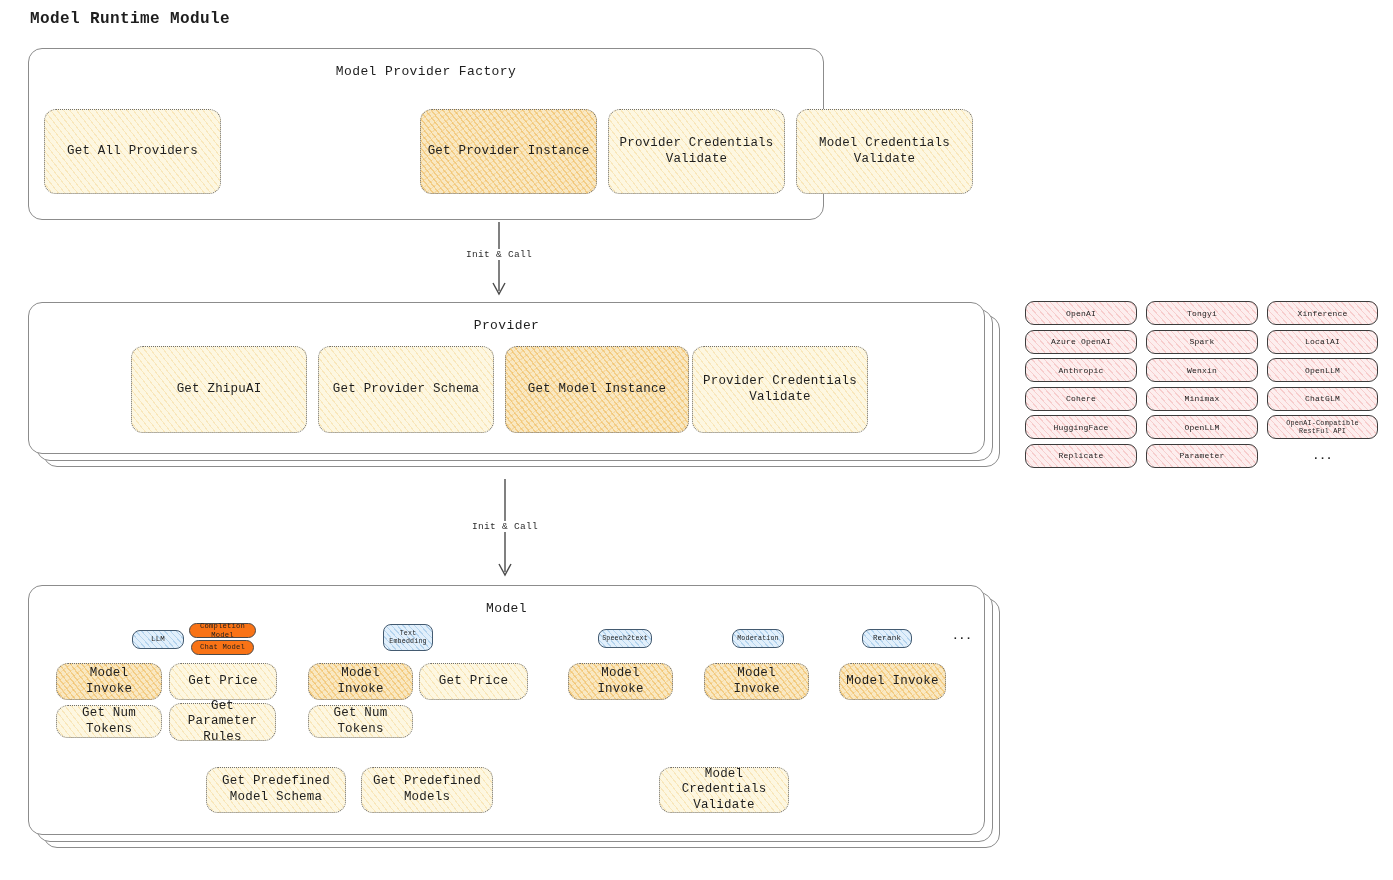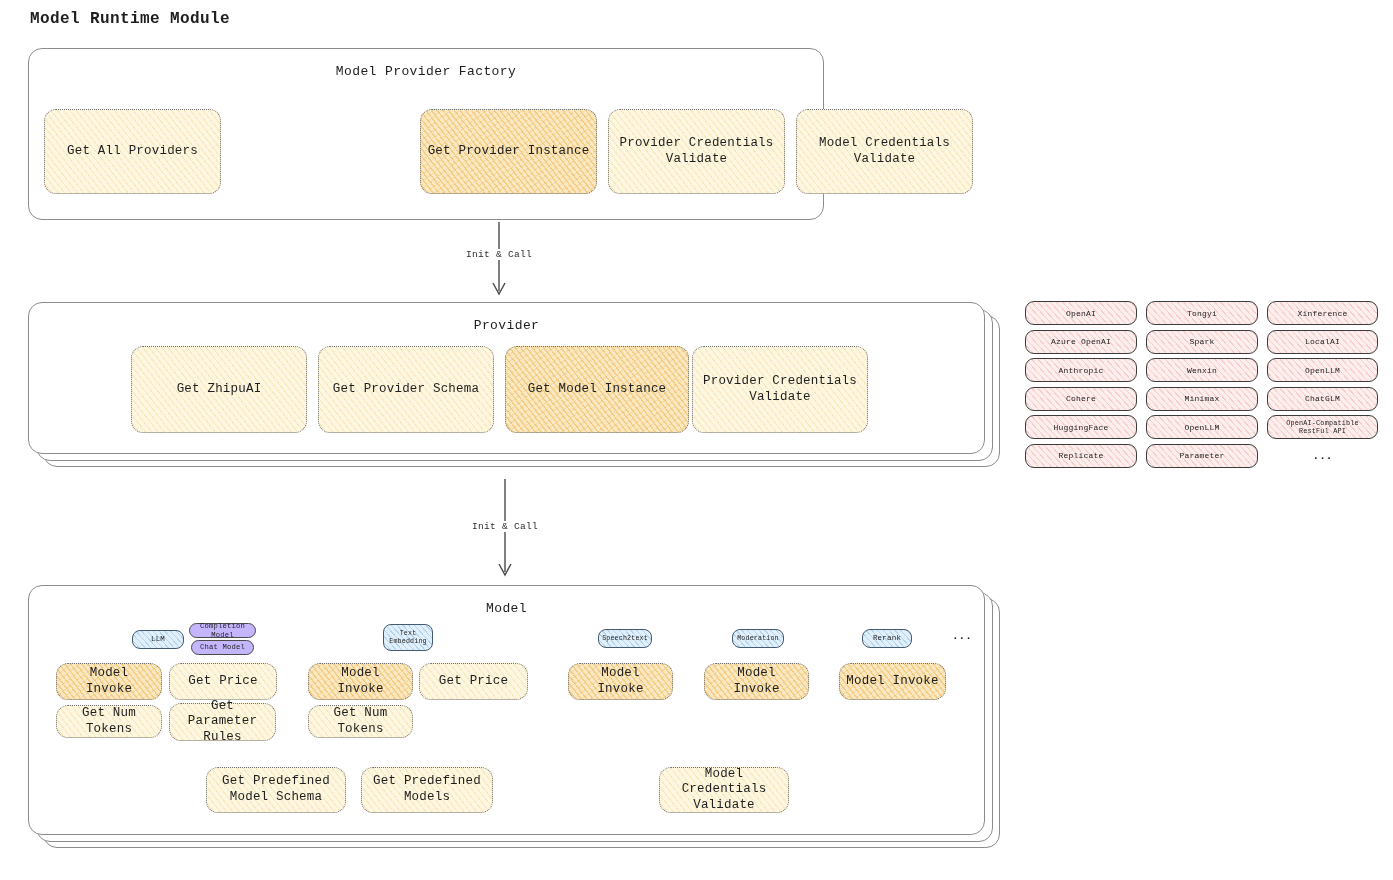--- a/index.html
+++ b/index.html
@@ -60,21 +60,21 @@
   .tag{
     position:absolute;display:flex;align-items:center;justify-content:center;text-align:center;
     border-radius:8px;box-sizing:border-box;color:var(--ink);line-height:1.15;letter-spacing:.2px;
   }
   .tag-blue{
     border:1.3px solid #435a70;font-size:7.5px;
     background:
       repeating-linear-gradient(48deg, rgba(127,179,222,.45) 0 1px, rgba(0,0,0,0) 1px 4.3px),
       var(--fill_blue,#e1effb);
   }
-  .tag-white{border:1.2px solid #4a4a4a;background:#c4b5fd;font-size:7.2px;}
+  .tag-white{border:1.2px solid #4a4a4a;background:#f97316;font-size:7.2px;}
   .tag-tiny{font-size:6.6px;padding:1px;}
   .more-label{position:absolute;font-size:11px;font-weight:700;color:var(--ink);}
   
   .arrow{position:absolute;z-index:3;}
   .arrow-label{
     position:absolute;transform:translateX(-50%);background:#fff;padding:0 5px;
     font-size:9.5px;color:#2e2e2e;z-index:4;letter-spacing:.3px;
   }
 </style>
 </head>

